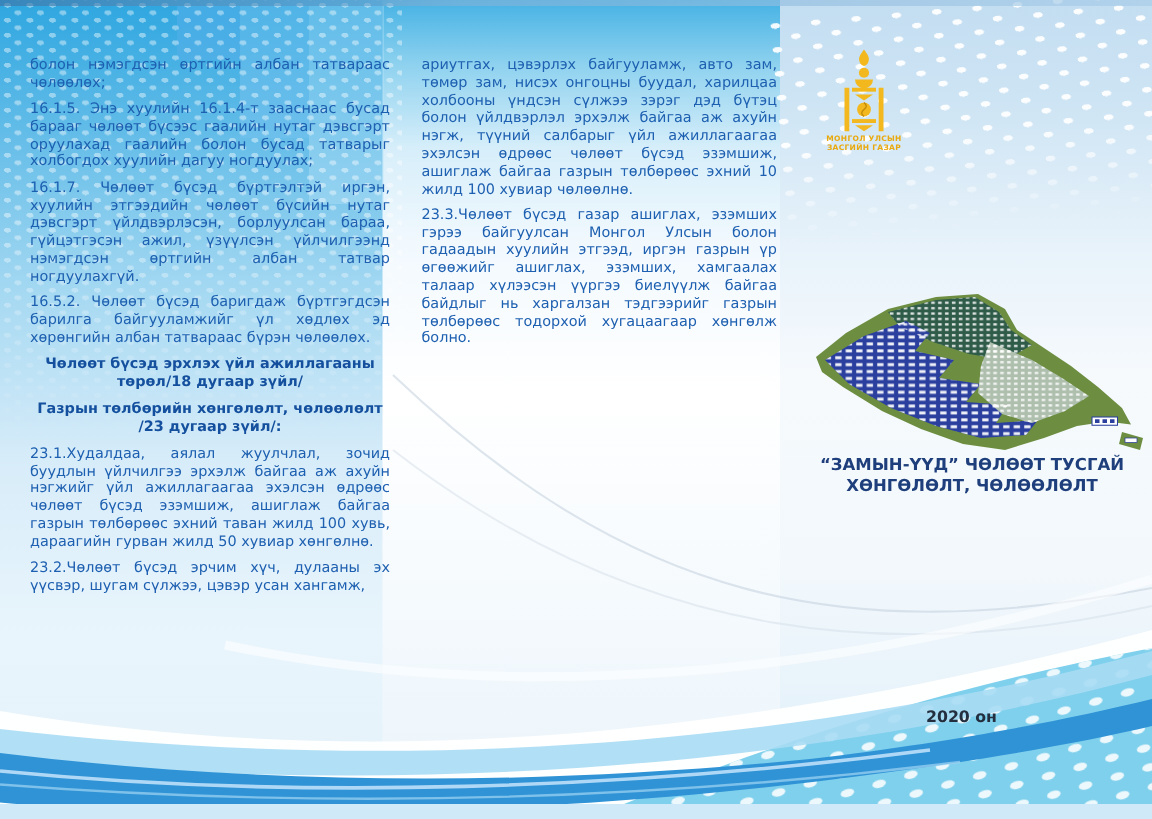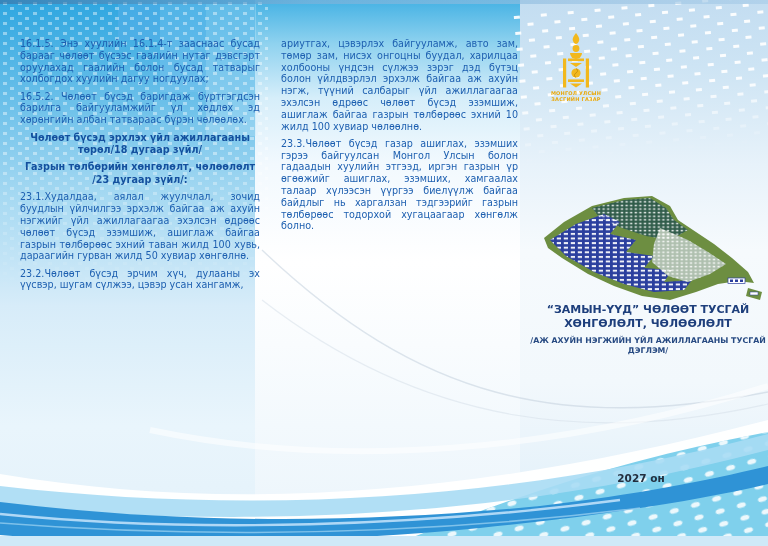--- a/index.html
+++ b/index.html
@@ -89,21 +89,23 @@
     <path d="M392,130 C520,76 640,40 768,16 L768,130 Z" fill="#7fd0ec"></path>
     <path d="M392,130 C520,76 640,40 768,16 L768,130 Z" fill="url(#wdots)"></path>
     <path d="M0,70 C260,100 520,84 768,18 L768,34 C520,100 260,114 0,90 Z" fill="#a8dcf4" opacity="0.9"></path>
     <path d="M0,86 C180,108 360,108 540,90 C640,78 710,64 768,50 L768,68 C700,84 600,100 480,112 C320,128 120,130 0,119 Z" fill="#2f93d6"></path>
     <path d="M0,98 C200,118 420,110 620,84" stroke="#cfeafe" stroke-width="2.4" fill="none" opacity="0.8"></path>
     <path d="M0,107 C220,124 430,118 640,92" stroke="#9fd4f2" stroke-width="1.6" fill="none" opacity="0.7"></path>
     <rect x="0" y="120" width="768" height="10" fill="#cfe9f8"></rect>
   </svg>
 
   <div class="col col-left">
+    <p class="para">болон нэмэгдсэн өртгийн албан татвараас чөлөөлөх;</p>
     <p class="para">16.1.5. Энэ хуулийн 16.1.4-т зааснаас бусад барааг чөлөөт бүсээс гаалийн нутаг дэвсгэрт оруулахад гаалийн болон бусад татварыг холбогдох хуулийн дагуу ногдуулах;</p>
+    <p class="para">16.1.7. Чөлөөт бүсэд бүртгэлтэй иргэн, хуулийн этгээдийн чөлөөт бүсийн нутаг дэвсгэрт үйлдвэрлэсэн, борлуулсан бараа, гүйцэтгэсэн ажил, үзүүлсэн үйлчилгээнд нэмэгдсэн өртгийн албан татвар ногдуулахгүй.</p>
     <p class="para">16.5.2. Чөлөөт бүсэд баригдаж бүртгэгдсэн барилга байгууламжийг үл хөдлөх эд хөрөнгийн албан татвараас бүрэн чөлөөлөх.</p>
     <p class="para heading">Чөлөөт бүсэд эрхлэх үйл ажиллагааны төрөл/18 дугаар зүйл/</p>
     <p class="para heading">Газрын төлбөрийн хөнгөлөлт, чөлөөлөлт /23 дугаар зүйл/:</p>
     <p class="para">23.1.Худалдаа, аялал жуулчлал, зочид буудлын үйлчилгээ эрхэлж байгаа аж ахуйн нэгжийг үйл ажиллагаагаа эхэлсэн өдрөөс чөлөөт бүсэд эзэмшиж, ашиглаж байгаа газрын төлбөрөөс эхний таван жилд 100 хувь, дараагийн гурван жилд 50 хувиар хөнгөлнө.</p>
     <p class="para">23.2.Чөлөөт бүсэд эрчим хүч, дулааны эх үүсвэр, шугам сүлжээ, цэвэр усан хангамж,</p>
   </div>
 
   <div class="col col-mid">
     <p class="para">ариутгах, цэвэрлэх байгууламж, авто зам, төмөр зам, нисэх онгоцны буудал, харилцаа холбооны үндсэн сүлжээ зэрэг дэд бүтэц болон үйлдвэрлэл эрхэлж байгаа аж ахуйн нэгж, түүний салбарыг үйл ажиллагаагаа эхэлсэн өдрөөс чөлөөт бүсэд эзэмшиж, ашиглаж байгаа газрын төлбөрөөс эхний 10 жилд 100 хувиар чөлөөлнө.</p>
     <p class="para">23.3.Чөлөөт бүсэд газар ашиглах, эзэмших гэрээ байгуулсан Монгол Улсын болон гадаадын хуулийн этгээд, иргэн газрын үр өгөөжийг ашиглах, эзэмших, хамгаалах талаар хүлээсэн үүргээ биелүүлж байгаа байдлыг нь харгалзан тэдгээрийг газрын төлбөрөөс тодорхой хугацаагаар хөнгөлж болно.</p>
@@ -148,16 +150,15 @@
     <polygon fill="url(#bldB)" points="118,42 146,54 166,66 184,78 168,88 146,96 126,90 110,76 112,58"></polygon>
     <rect x="186" y="92" width="17" height="5.5" fill="#ffffff" stroke="#2b3f9e" stroke-width="0.7"></rect>
     <rect x="188" y="93.5" width="3" height="2.5" fill="#2b3f9e"></rect>
     <rect x="193" y="93.5" width="3" height="2.5" fill="#2b3f9e"></rect>
     <rect x="198" y="93.5" width="3" height="2.5" fill="#2b3f9e"></rect>
     <polygon points="206,102 220,106 218,114 204,110" fill="#6d8e41"></polygon>
     <rect x="208" y="106" width="8" height="3" fill="#ffffff" stroke="#2b3f9e" stroke-width="0.5"></rect>
   </svg>
 
   <div class="abs doc-title">“ЗАМЫН-ҮҮД” ЧӨЛӨӨТ ТУСГАЙ ХӨНГӨЛӨЛТ, ЧӨЛӨӨЛӨЛТ</div>
-  <div class="abs doc-subtitle">/АЖ АХУЙН НЭГЖИЙН ҮЙЛ АЖИЛЛАГААНЫ ТУСГАЙ ДЭГЛЭМ/</div>
-  <div class="abs year">2027 он</div>
+  <div class="abs year">2020 он</div>
 
 </div>
 
 </body></html>

